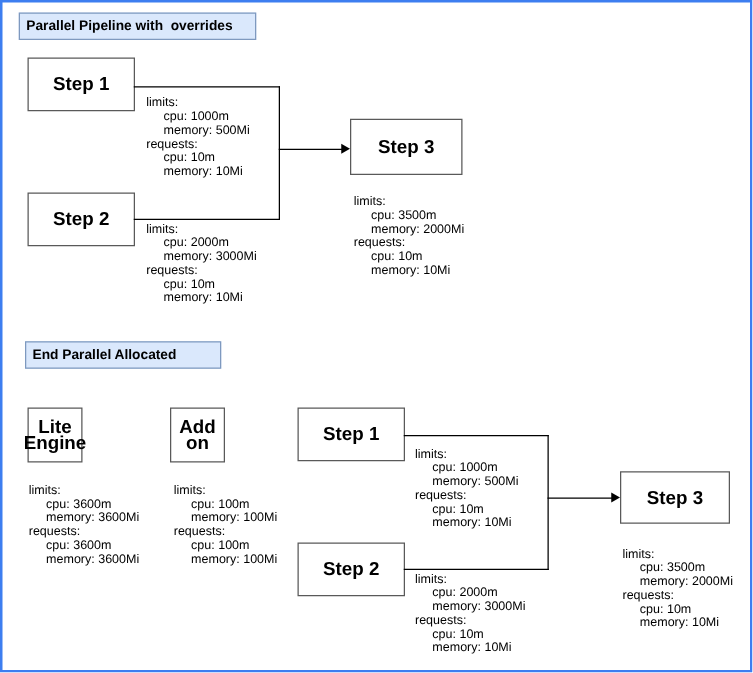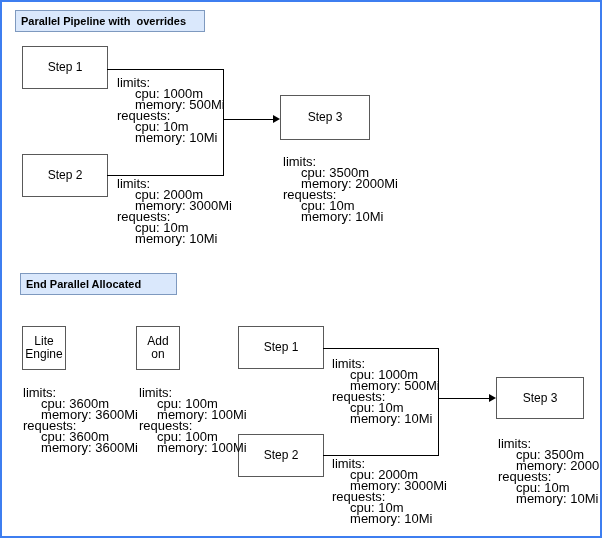--- a/index.html
+++ b/index.html
@@ -31,24 +31,25 @@
 
   .node {
     position: absolute;
     box-sizing: border-box;
     border: 1px solid #595959;
     background: #ffffff;
     display: flex;
     align-items: center;
     justify-content: center;
     text-align: center;
-    font-size: 12px;
+    font-size: 15px;
     line-height: 13px;
     color: #000;
     padding: 2px;
+    font-weight: bold;
   }
   .n-t-step1 { left: 20px;  top: 44px;  width: 86px; height: 43px; }
   .n-t-step2 { left: 20px;  top: 152px; width: 86px; height: 43px; }
   .n-t-step3 { left: 278px; top: 93px;  width: 90px; height: 45px; }
   .n-lite    { left: 20px;  top: 324px; width: 44px; height: 44px; }
   .n-addon   { left: 134px; top: 324px; width: 44px; height: 44px; }
   .n-b-step1 { left: 236px; top: 324px; width: 86px; height: 43px; }
   .n-b-step2 { left: 236px; top: 432px; width: 86px; height: 43px; }
   .n-b-step3 { left: 494px; top: 375px; width: 88px; height: 42px; }
 
@@ -69,21 +70,21 @@
     width: 0; height: 0;
     border-top: 4px solid transparent;
     border-bottom: 4px solid transparent;
     border-left: 7px solid #000000;
   }
   .ah1 { left: 271px; top: 113px; }
   .ah2 { left: 487px; top: 392px; }
 
   .res {
     position: absolute;
-    font-size: 13px;
+    font-size: 10px;
     line-height: 11px;
     color: #000;
   }
   .res div { white-space: pre; }
   .a-t1   { left: 115px; top: 75px;  }
   .a-t2   { left: 115px; top: 176px; }
   .a-t3   { left: 281px; top: 154px; }
   .a-lite { left: 21px;  top: 385px; }
   .a-addon{ left: 137px; top: 385px; }
   .a-b1   { left: 330px; top: 356px; }

